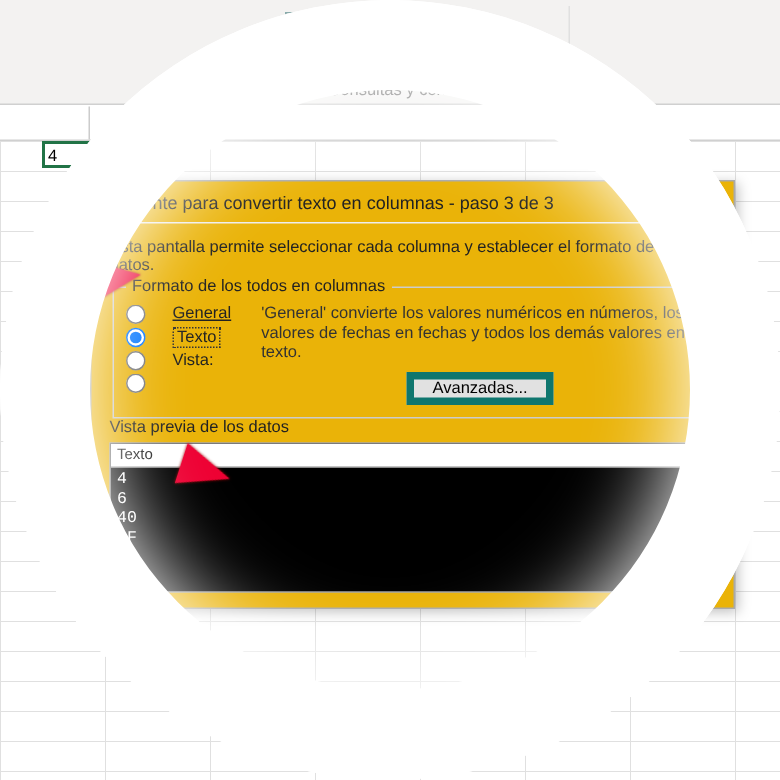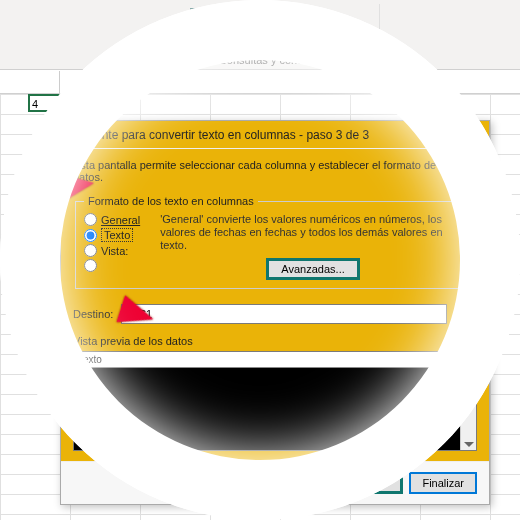--- a/index.html
+++ b/index.html
@@ -28,33 +28,33 @@
 
   .vignette { position: absolute; inset: 0; border-radius: 260px / 260px; box-shadow: 0 0 0 60px #fff inset, 0 0 60px 60px rgba(255,255,255,1) inset; pointer-events: none; }
 
   
   .dlg { position: absolute; top: 120px; left: 60px; width: 430px; background: #eab308; border: 1px solid #aaa; box-shadow: 2px 2px 8px rgba(0,0,0,.25); font-size: 11px; color: #222; }
   .titlebar { height: 28px; display: flex; align-items: center; padding: 0 4px 0 8px; border-bottom: 1px solid #eee; }
   .titlebar .title { flex: 1; font-size: 12px; }
   .titlebar .tb-btn { width: 36px; height: 26px; display: flex; align-items: center; justify-content: center; color: #333; font-size: 14px; }
 
   .body { padding: 10px 12px 10px 12px; }
-  .desc { margin-bottom: 12px; }
+  .desc { margin-bottom: 2px; }
 
   fieldset.fmt { border: 1px solid #ccc; padding: 6px 8px 8px 8px; position: relative; }
   fieldset.fmt legend { padding: 0 4px; font-size: 11px; }
   .fmt-row { display: flex; gap: 14px; }
   .radios { display: flex; flex-direction: column; gap: 2px; }
-  .radios label { display: flex; align-items: center; gap: 4px; }
+  .radios label { display: flex; gap: 18px; }
   .radios input { margin: 0; }
   .selected-box { border: 1px dotted #333; padding: 0 2px; }
   .fmt-combo { width: 64px; height: 18px; font-size: 11px; margin-left: 4px; }
   .hint { flex: 1; font-size: 11px; color: #333; line-height: 13px; padding-left: 6px; }
   .adv-btn-row { margin-top: 6px; }
-  .btn { background: #e1e1e1; border: 3px solid #0f766e; height: 22px; padding: 0 12px; font-size: 11px; cursor: default; }
+  .btn { background: #e1e1e1; border: 5px solid #0f766e; height: 22px; padding: 0 12px; font-size: 11px; cursor: default; }
   .btn:disabled, .btn.disabled { color: #9a9a9a; }
   .btn.default { border: 1px solid #0078d7; box-shadow: inset 0 0 0 1px #0078d7; }
 
   .dest-row { display: flex; align-items: center; gap: 8px; margin: 14px 0 10px; }
   .dest-row .lbl { }
   .dest-input { flex: 1; height: 20px; font-size: 11px; padding: 0 4px; border: 1px solid #7a7a7a; }
   .range-btn { width: 22px; height: 22px; border: 1px solid #adadad; background: #e1e1e1; display: flex; align-items: center; justify-content: center; font-size: 12px; }
 
   .preview-label { margin-bottom: 4px; display: inline-block; }
   .preview { border: 1px solid #7a7a7a; height: 100px; overflow: hidden; position: relative; background: #fff; }
@@ -110,21 +110,21 @@
 <div class="dlg">
   <div class="titlebar">
     <div class="title">Asistente para convertir texto en columnas - paso 3 de 3</div>
     <div class="tb-btn">?</div>
     <div class="tb-btn">✕</div>
   </div>
   <div class="body">
     <div class="desc">Esta pantalla permite seleccionar cada columna y establecer el formato de los datos.</div>
 
     <fieldset class="fmt">
-      <legend>Formato de los texto en columnas</legend>
+      <legend>Formato de los todos en columnas</legend>
       <div class="fmt-row">
         <div class="radios">
           <label>
             <input type="radio" name="fmt" style="">
             <span class="ul-first">General</span>
           </label>
           <label>
             <input type="radio" name="fmt" checked="" style="">
             <span class="selected-box">Texto</span>
           </label>
@@ -138,41 +138,30 @@
         </div>
         <div class="hint">
           <div>'General' convierte los valores numéricos en números, los valores de fechas en fechas y todos los demás valores en texto.</div>
           <div class="adv-btn-row" style="text-align:center;">
             <button class="btn">Avanzadas...</button>
           </div>
         </div>
       </div>
     </fieldset>
 
-    <div class="dest-row">
-      <span class="lbl">Destino:</span>
-      <input class="dest-input" type="text" value="$A$1" style="">
-      <div class="range-btn">↥</div>
-    </div>
 
     <span class="preview-label">Vista previa de los datos</span>
     <div class="preview">
       <div class="preview-head">Texto</div>
       <div class="preview-data">4
 6
 40
 1F
 5A</div>
       <div class="vscroll"></div>
     </div>
   </div>
-  <div class="dlg-buttons">
-    <button class="btn">Cancelar</button>
-    <button class="btn">&lt; Atrás</button>
-    <button class="btn disabled" disabled="">Siguiente &gt;</button>
-    <button class="btn default">Finalizar</button>
-  </div>
 </div>
 
 <div class="arrow a1"></div>
 <div class="arrow a2"></div>
 
 <div class="vignette"></div>
 
 </body></html>

